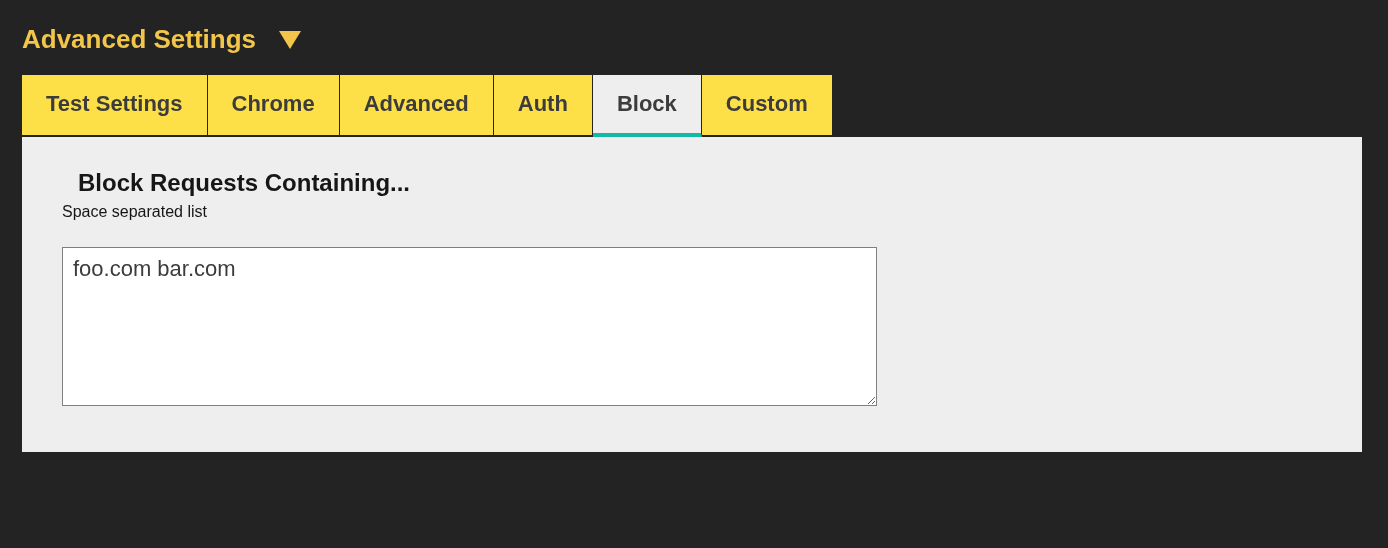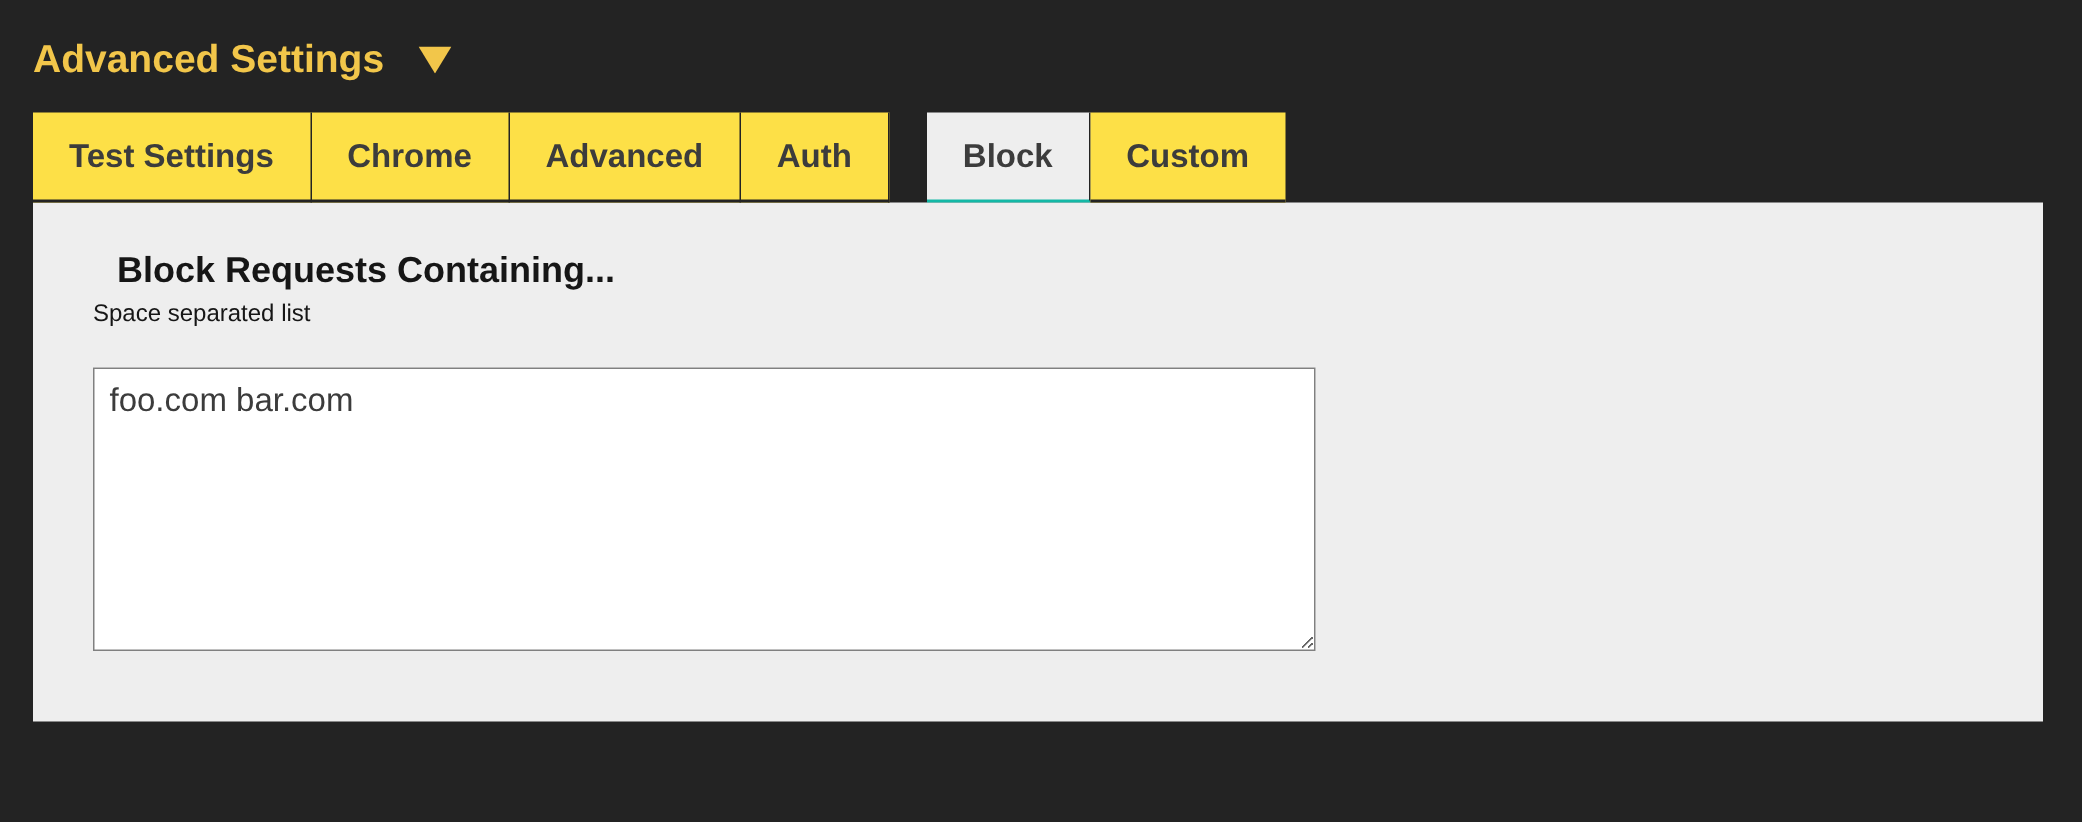--- a/index.html
+++ b/index.html
@@ -44,44 +44,43 @@
     border-right: 1px solid #232323;
     border-bottom: 2px solid #232323;
     cursor: pointer;
     user-select: none;
   }
   .tab:last-child {
     border-right: none;
   }
   .tab.active {
     background: #eeeeee;
-    border-bottom: 2px solid #14b8a6;
+    border-bottom: 4px solid #14b8a6;
     color: #3c3c3c;
     cursor: default;
-    margin-left: 25px;
   }
   .panel {
     background: #eeeeee;
     padding: 32px 40px 42px 40px;
     width: 1340px;
   }
   .panel-title {
     font-size: 24px;
     font-weight: bold;
     color: #161616;
     margin: 0 0 6px 16px;
   }
   .panel-sub {
     font-size: 16px;
     color: #161616;
     margin: 0 0 26px 0;
   }
   .block-textarea {
     width: 815px;
-    height: 189px;
+    height: 159px;
     resize: both;
     border: 1px solid #808080;
     background: #ffffff;
     color: #3c3c3c;
     font-family: Arial, Helvetica, sans-serif;
     font-size: 22px;
     padding: 8px 10px;
     outline: none;
   }
 </style>

